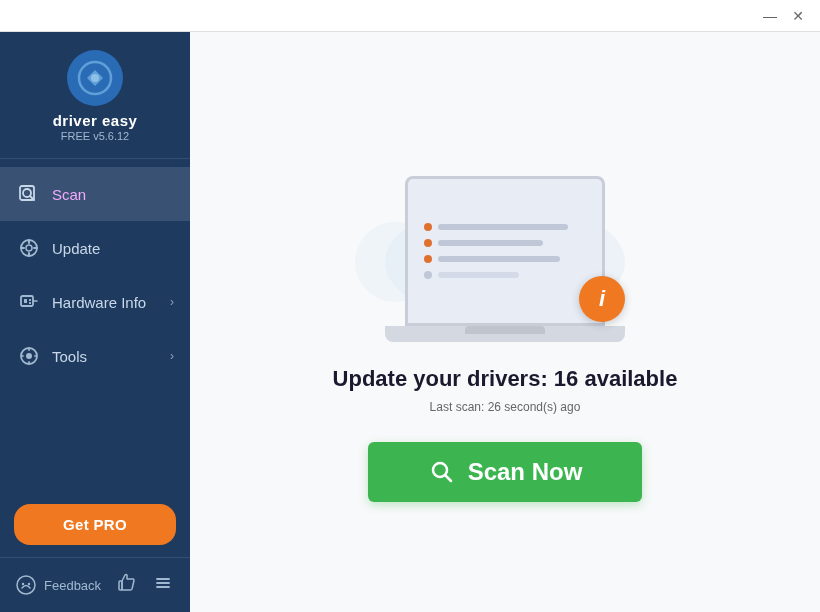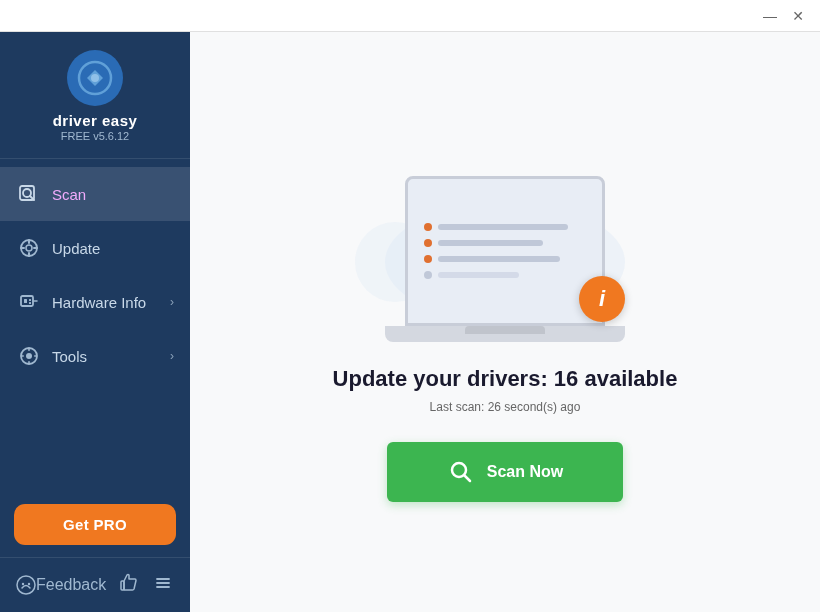--- a/index.html
+++ b/index.html
@@ -137,21 +137,21 @@
     .nav-item .nav-arrow {
       font-size: 12px;
       color: #8aa0b8;
     }
 
     .get-pro-btn {
       margin: 12px 14px;
       background: #f07820;
       color: #fff;
       border: none;
-      border-radius: 11px;
+      border-radius: 16px;
       padding: 12px;
       font-size: 15px;
       font-weight: 700;
       cursor: pointer;
       text-align: center;
       letter-spacing: 0.3px;
     }
 
     .sidebar-footer {
       display: flex;
@@ -159,21 +159,22 @@
       justify-content: space-between;
       padding: 14px 16px;
       border-top: 1px solid rgba(255,255,255,0.1);
     }
 
     .feedback-item {
       display: flex;
       align-items: center;
       cursor: pointer;
       color: #a0b8d0;
-      font-size: 16px;
+      font-size: 13px;
+      gap: 8px;
     }
 
     
     .content {
       flex: 1;
       display: flex;
       flex-direction: column;
       align-items: center;
       justify-content: center;
       background: #f8f9fa;
@@ -295,21 +296,21 @@
       margin-bottom: 28px;
       text-align: center;
     }
 
     .scan-now-btn {
       background: #3cb550;
       color: #fff;
       border: none;
       border-radius: 6px;
       padding: 16px 60px;
-      font-size: 16px;
+      font-size: 24px;
       font-weight: 600;
       cursor: pointer;
       display: flex;
       align-items: center;
       gap: 12px;
       box-shadow: 0 3px 10px rgba(60,181,80,0.3);
       transition: background 0.15s;
     }
 
     .scan-icon-circle {

